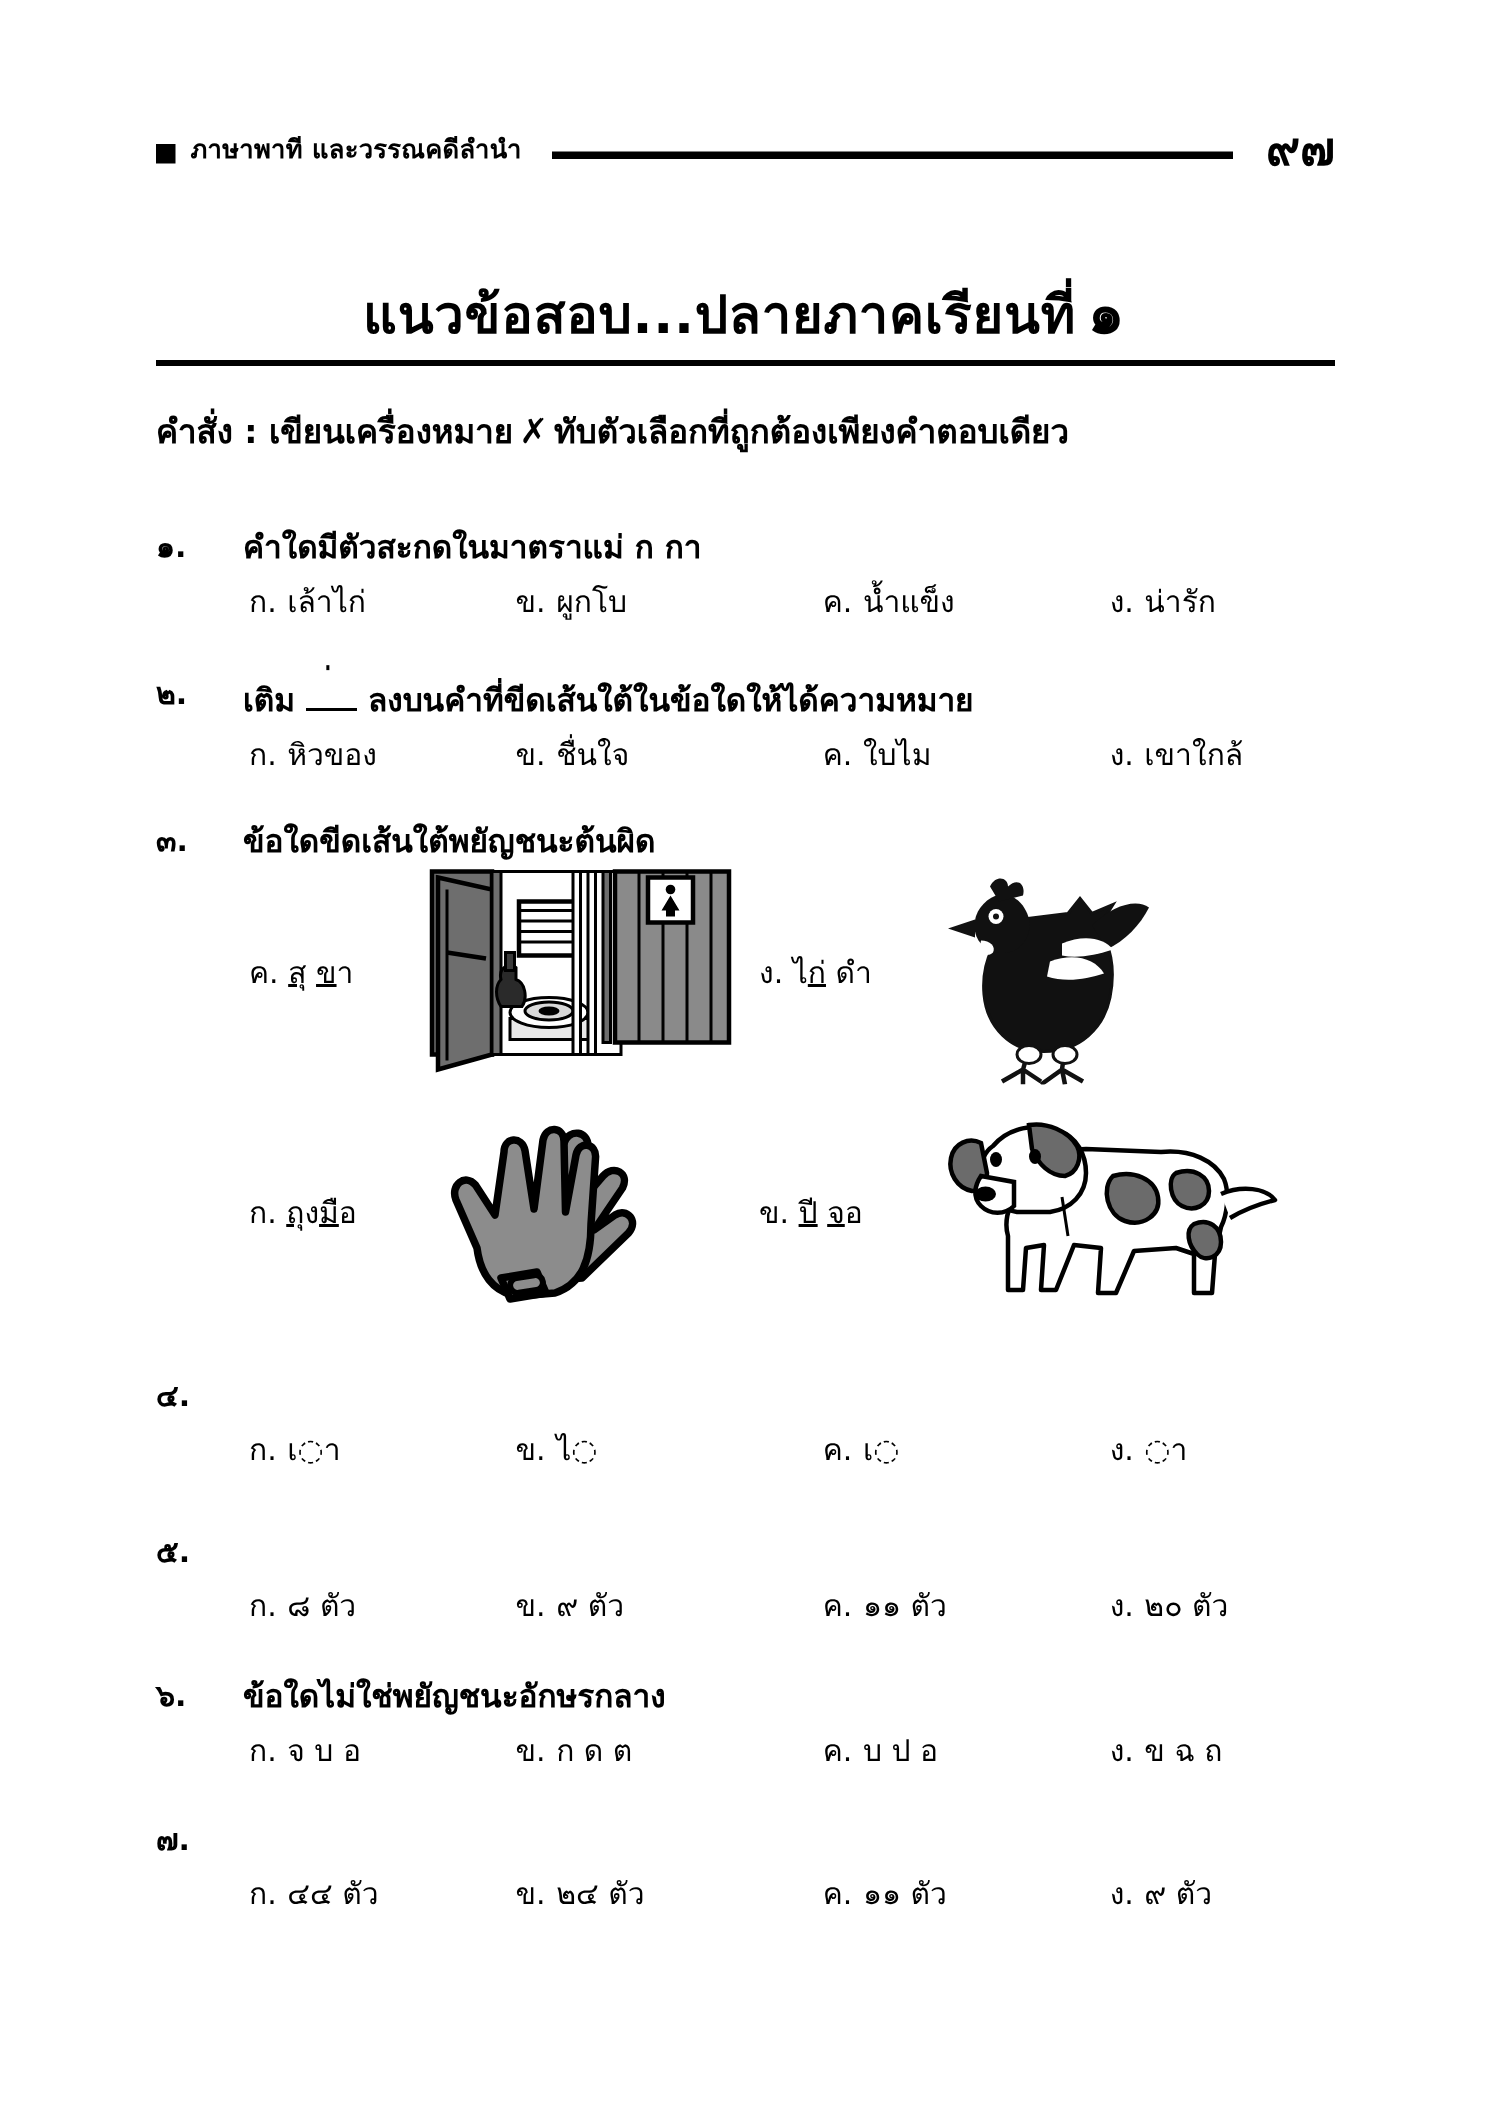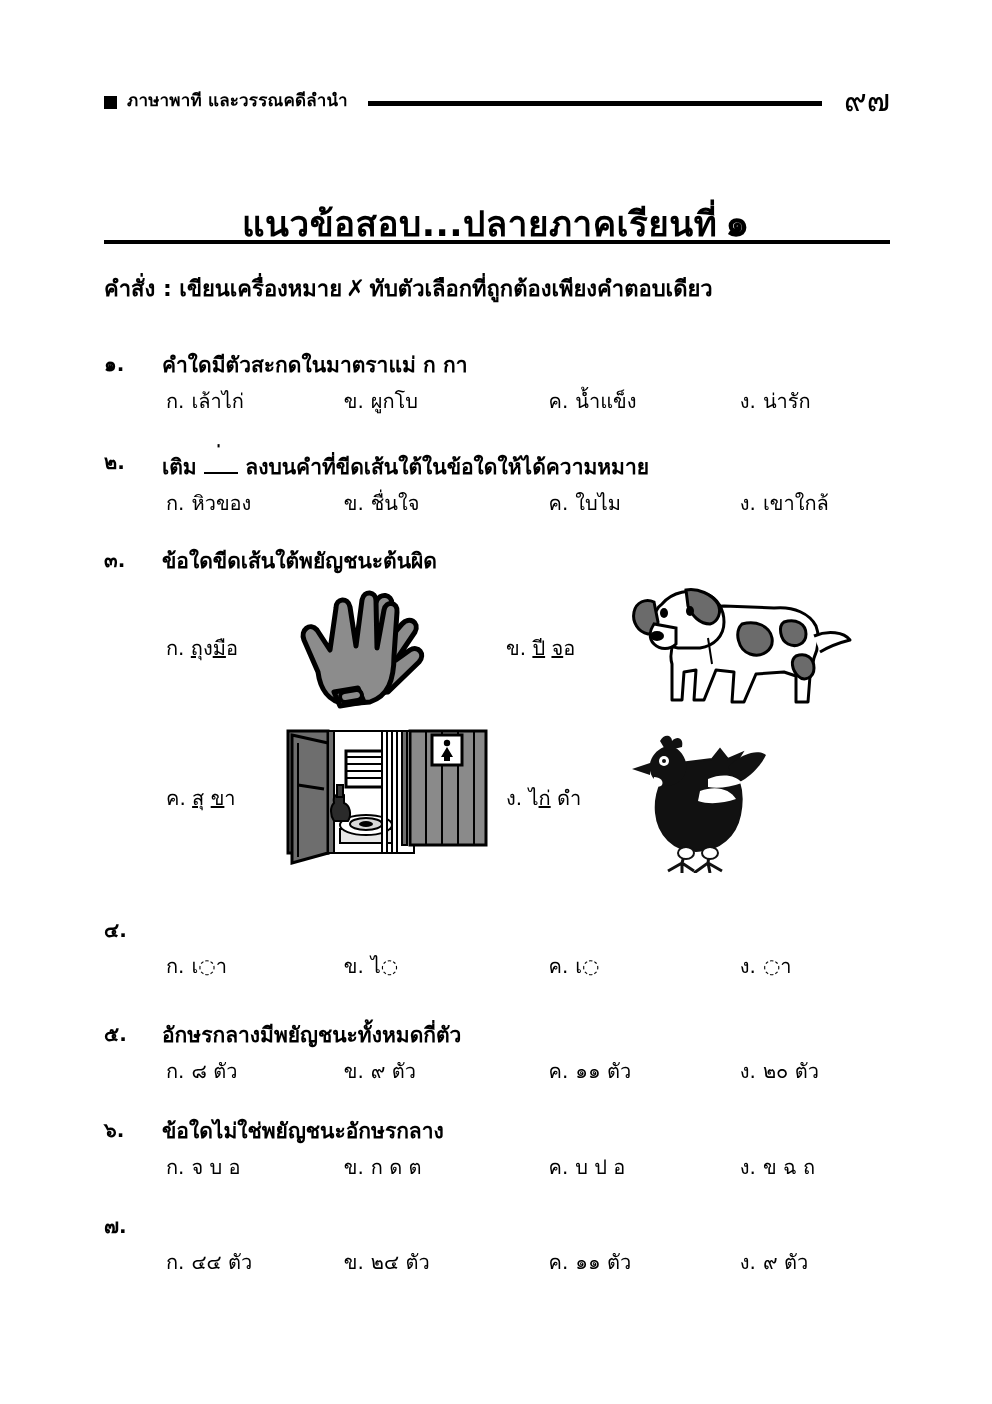--- a/index.html
+++ b/index.html
@@ -48,30 +48,30 @@
     letter-spacing: 0.2px;
   }
   .runhead .rh-rule {
     flex: 1 1 auto;
     height: 5px;
     background: #000;
     margin: 6px 12px 0 10px;
   }
   .runhead .rh-page {
     font-size: 31px;
-    font-weight: normal;
+    font-weight: bold;
     line-height: 1;
     white-space: nowrap;
   }
 
   
   .title {
     position: absolute;
     left: 0;
-    top: 192px;
+    top: 178px;
     width: 992px;
     text-align: center;
     font-size: 35px;
     font-weight: bold;
     letter-spacing: 0.5px;
   }
   .title .num {
     display: inline-block;
     margin-left: 8px;
     font-size: 38px;
@@ -267,20 +267,102 @@
   </div>
 
   <div class="q" style="top:548px">
     <div class="q-head">
       <div class="q-no">๓.</div>
       <div class="q-text"><span>ข้อใดขีดเส้นใต้พยัญชนะต้น</span><span class="u">ผิด</span></div>
     </div>
 
     <div class="picgrid">
 
+      <div class="picrow" style="height:160px">
+
+        <div class="piccell" style="left:62px">
+          <div class="lbl">
+            <span>ค.</span>
+            <span><span style="text-decoration:underline">ส</span>ุ <span style="text-decoration:underline">ข</span>า</span>
+          </div>
+          <div class="art">
+            <svg width="206" height="150" viewBox="0 0 206 150">
+
+              <rect x="48" y="8" width="82" height="122" fill="#ffffff" stroke="#000" stroke-width="2"></rect>
+
+              <rect x="4" y="8" width="40" height="122" fill="#6e6e6e" stroke="#000" stroke-width="3"></rect>
+
+              <path d="M8 12 L44 20 L44 130 L8 140 Z" fill="#6e6e6e" stroke="#000" stroke-width="3"></path>
+              <path d="M14 62 L40 66" stroke="#000" stroke-width="3" fill="none"></path>
+              <path d="M14 20 L14 134" stroke="#000" stroke-width="2" fill="none"></path>
+
+              <rect x="44" y="8" width="6" height="122" fill="#6e6e6e" stroke="#000" stroke-width="2"></rect>
+
+              <rect x="62" y="28" width="38" height="36" fill="#ffffff" stroke="#000" stroke-width="3"></rect>
+              <path d="M62 34 H100 M62 41 H100 M62 48 H100 M62 55 H100" stroke="#000" stroke-width="2"></path>
+
+              <rect x="56" y="106" width="54" height="14" fill="#e8e8e8" stroke="#000" stroke-width="2"></rect>
+              <ellipse cx="82" cy="102" rx="26" ry="10" fill="#ffffff" stroke="#000" stroke-width="2"></ellipse>
+              <ellipse cx="82" cy="101" rx="16" ry="6" fill="#d9d9d9" stroke="#000" stroke-width="2"></ellipse>
+              <ellipse cx="82" cy="101" rx="7" ry="3" fill="#000"></ellipse>
+
+              <path d="M50 80 C48 72 56 68 60 72 L60 80 C66 82 68 92 64 98 L50 98 C46 92 46 84 50 80 Z" fill="#2a2a2a" stroke="#000" stroke-width="2"></path>
+              <rect x="53" y="62" width="6" height="12" fill="#3a3a3a" stroke="#000" stroke-width="2"></rect>
+
+              <rect x="98" y="8" width="5" height="122" fill="#ffffff" stroke="#000" stroke-width="2"></rect>
+              <rect x="108" y="8" width="5" height="122" fill="#ffffff" stroke="#000" stroke-width="2"></rect>
+              <rect x="118" y="8" width="5" height="114" fill="#6e6e6e" stroke="#000" stroke-width="2"></rect>
+
+              <rect x="126" y="8" width="76" height="114" fill="#8a8a8a" stroke="#000" stroke-width="3"></rect>
+              <path d="M142 8 L142 122 M158 8 L158 122 M174 8 L174 122 M190 8 L190 122" stroke="#000" stroke-width="2" fill="none"></path>
+
+              <rect x="148" y="12" width="30" height="30" fill="#ffffff" stroke="#000" stroke-width="3"></rect>
+              <circle cx="163" cy="20" r="3.2" fill="#000"></circle>
+              <path d="M163 24 L169 34 L166 34 L166 38 L160 38 L160 34 L157 34 Z" fill="#000"></path>
+            </svg>
+          </div>
+        </div>
+
+        <div class="piccell" style="left:402px">
+          <div class="lbl">
+            <span>ง.</span>
+            <span>ไ<span style="text-decoration:underline">ก</span>่ ด<span style="text-decoration:underline">ำ</span></span>
+          </div>
+          <div class="art">
+            <svg width="150" height="150" viewBox="0 0 150 150">
+
+              <path d="M56 40 C40 48 30 68 32 90 C34 112 50 128 72 128
+                       C96 128 112 112 116 92 C120 72 116 56 108 46
+                       L118 30 L104 36 L96 26 L88 36 Z" fill="#111" stroke="#111" stroke-width="2"></path>
+
+              <path d="M104 44 C118 30 134 26 142 32 C136 44 126 54 114 60 Z" fill="#111"></path>
+
+              <path d="M40 24 C30 28 24 38 26 48 C28 58 38 64 48 62 C58 60 64 50 62 40 C60 30 50 20 40 24 Z" fill="#111"></path>
+
+              <path d="M36 18 C40 10 48 12 48 18 C54 12 60 16 58 24 L42 28 Z" fill="#111"></path>
+
+              <path d="M26 40 L8 46 L26 52 Z" fill="#111"></path>
+
+              <circle cx="40" cy="38" r="5" fill="#fff"></circle>
+              <circle cx="40" cy="38" r="2" fill="#111"></circle>
+
+              <path d="M30 54 C28 62 34 66 38 62 C40 58 36 54 30 54 Z" fill="#fff"></path>
+
+              <path d="M76 68 C92 62 106 66 112 76 C100 80 86 82 74 78 Z" fill="#fff"></path>
+              <path d="M84 56 C98 50 112 52 118 60 C106 64 94 66 84 64 Z" fill="#fff"></path>
+
+              <path d="M62 126 L58 140 L44 148 M58 140 L58 150 M58 140 L70 148" fill="none" stroke="#111" stroke-width="3"></path>
+              <path d="M86 126 L84 140 L70 150 M84 140 L86 150 M84 140 L98 148" fill="none" stroke="#111" stroke-width="3"></path>
+              <ellipse cx="62" cy="130" rx="8" ry="6" fill="#fff" stroke="#111" stroke-width="2"></ellipse>
+              <ellipse cx="86" cy="130" rx="8" ry="6" fill="#fff" stroke="#111" stroke-width="2"></ellipse>
+            </svg>
+          </div>
+        </div>
+      </div>
+
       <div class="picrow" style="height:150px">
 
         <div class="piccell" style="left:62px">
           <div class="lbl">
             <span>ก.</span>
             <span><span style="text-decoration:underline">ถ</span>ุง<span style="text-decoration:underline">ม</span>ือ</span>
           </div>
           <div class="art">
             <svg width="170" height="128" viewBox="0 0 170 128">
 
@@ -326,102 +408,20 @@
               <path d="M160 42 C172 38 182 44 182 54 C182 64 172 68 164 64 C156 60 154 46 160 42 Z" fill="#6b6b6b" stroke="#000" stroke-width="3"></path>
               <path d="M172 76 C182 72 190 78 190 88 C190 98 180 102 174 96 C168 90 166 80 172 76 Z" fill="#6b6b6b" stroke="#000" stroke-width="3"></path>
 
               <path d="M190 56 C204 50 220 52 226 60 C218 62 206 66 196 72" fill="#fff" stroke="#000" stroke-width="3" stroke-linejoin="round"></path>
 
               <path d="M84 58 L88 84" fill="none" stroke="#000" stroke-width="2"></path>
             </svg>
           </div>
         </div>
       </div>
-
-      <div class="picrow" style="height:160px">
-
-        <div class="piccell" style="left:62px">
-          <div class="lbl">
-            <span>ค.</span>
-            <span><span style="text-decoration:underline">ส</span>ุ <span style="text-decoration:underline">ข</span>า</span>
-          </div>
-          <div class="art">
-            <svg width="206" height="150" viewBox="0 0 206 150">
-
-              <rect x="48" y="8" width="82" height="122" fill="#ffffff" stroke="#000" stroke-width="2"></rect>
-
-              <rect x="4" y="8" width="40" height="122" fill="#6e6e6e" stroke="#000" stroke-width="3"></rect>
-
-              <path d="M8 12 L44 20 L44 130 L8 140 Z" fill="#6e6e6e" stroke="#000" stroke-width="3"></path>
-              <path d="M14 62 L40 66" stroke="#000" stroke-width="3" fill="none"></path>
-              <path d="M14 20 L14 134" stroke="#000" stroke-width="2" fill="none"></path>
-
-              <rect x="44" y="8" width="6" height="122" fill="#6e6e6e" stroke="#000" stroke-width="2"></rect>
-
-              <rect x="62" y="28" width="38" height="36" fill="#ffffff" stroke="#000" stroke-width="3"></rect>
-              <path d="M62 34 H100 M62 41 H100 M62 48 H100 M62 55 H100" stroke="#000" stroke-width="2"></path>
-
-              <rect x="56" y="106" width="54" height="14" fill="#e8e8e8" stroke="#000" stroke-width="2"></rect>
-              <ellipse cx="82" cy="102" rx="26" ry="10" fill="#ffffff" stroke="#000" stroke-width="2"></ellipse>
-              <ellipse cx="82" cy="101" rx="16" ry="6" fill="#d9d9d9" stroke="#000" stroke-width="2"></ellipse>
-              <ellipse cx="82" cy="101" rx="7" ry="3" fill="#000"></ellipse>
-
-              <path d="M50 80 C48 72 56 68 60 72 L60 80 C66 82 68 92 64 98 L50 98 C46 92 46 84 50 80 Z" fill="#2a2a2a" stroke="#000" stroke-width="2"></path>
-              <rect x="53" y="62" width="6" height="12" fill="#3a3a3a" stroke="#000" stroke-width="2"></rect>
-
-              <rect x="98" y="8" width="5" height="122" fill="#ffffff" stroke="#000" stroke-width="2"></rect>
-              <rect x="108" y="8" width="5" height="122" fill="#ffffff" stroke="#000" stroke-width="2"></rect>
-              <rect x="118" y="8" width="5" height="114" fill="#6e6e6e" stroke="#000" stroke-width="2"></rect>
-
-              <rect x="126" y="8" width="76" height="114" fill="#8a8a8a" stroke="#000" stroke-width="3"></rect>
-              <path d="M142 8 L142 122 M158 8 L158 122 M174 8 L174 122 M190 8 L190 122" stroke="#000" stroke-width="2" fill="none"></path>
-
-              <rect x="148" y="12" width="30" height="30" fill="#ffffff" stroke="#000" stroke-width="3"></rect>
-              <circle cx="163" cy="20" r="3.2" fill="#000"></circle>
-              <path d="M163 24 L169 34 L166 34 L166 38 L160 38 L160 34 L157 34 Z" fill="#000"></path>
-            </svg>
-          </div>
-        </div>
-
-        <div class="piccell" style="left:402px">
-          <div class="lbl">
-            <span>ง.</span>
-            <span>ไ<span style="text-decoration:underline">ก</span>่ ด<span style="text-decoration:underline">ำ</span></span>
-          </div>
-          <div class="art">
-            <svg width="150" height="150" viewBox="0 0 150 150">
-
-              <path d="M56 40 C40 48 30 68 32 90 C34 112 50 128 72 128
-                       C96 128 112 112 116 92 C120 72 116 56 108 46
-                       L118 30 L104 36 L96 26 L88 36 Z" fill="#111" stroke="#111" stroke-width="2"></path>
-
-              <path d="M104 44 C118 30 134 26 142 32 C136 44 126 54 114 60 Z" fill="#111"></path>
-
-              <path d="M40 24 C30 28 24 38 26 48 C28 58 38 64 48 62 C58 60 64 50 62 40 C60 30 50 20 40 24 Z" fill="#111"></path>
-
-              <path d="M36 18 C40 10 48 12 48 18 C54 12 60 16 58 24 L42 28 Z" fill="#111"></path>
-
-              <path d="M26 40 L8 46 L26 52 Z" fill="#111"></path>
-
-              <circle cx="40" cy="38" r="5" fill="#fff"></circle>
-              <circle cx="40" cy="38" r="2" fill="#111"></circle>
-
-              <path d="M30 54 C28 62 34 66 38 62 C40 58 36 54 30 54 Z" fill="#fff"></path>
-
-              <path d="M76 68 C92 62 106 66 112 76 C100 80 86 82 74 78 Z" fill="#fff"></path>
-              <path d="M84 56 C98 50 112 52 118 60 C106 64 94 66 84 64 Z" fill="#fff"></path>
-
-              <path d="M62 126 L58 140 L44 148 M58 140 L58 150 M58 140 L70 148" fill="none" stroke="#111" stroke-width="3"></path>
-              <path d="M86 126 L84 140 L70 150 M84 140 L86 150 M84 140 L98 148" fill="none" stroke="#111" stroke-width="3"></path>
-              <ellipse cx="62" cy="130" rx="8" ry="6" fill="#fff" stroke="#111" stroke-width="2"></ellipse>
-              <ellipse cx="86" cy="130" rx="8" ry="6" fill="#fff" stroke="#111" stroke-width="2"></ellipse>
-            </svg>
-          </div>
-        </div>
-      </div>
     </div>
   </div>
 
   <div class="q" style="top:918px">
     <div class="q-head">
       <div class="q-no">๔.</div>
     </div>
     <div class="choices">
       <div class="ch c1">
         <span class="lab">ก.</span>
@@ -438,21 +438,20 @@
       <div class="ch c4">
         <span class="lab">ง.</span>
         <span>◌า</span>
       </div>
     </div>
   </div>
 
   <div class="q" style="top:1022px">
     <div class="q-head">
       <div class="q-no">๕.</div>
-      <div class="q-text">อักษรกลางมีพยัญชนะทั้งหมดกี่ตัว</div>
     </div>
     <div class="choices">
       <div class="ch c1">
         <span class="lab">ก.</span>
         <span>๘ ตัว</span>
       </div>
       <div class="ch c2">
         <span class="lab">ข.</span>
         <span>๙ ตัว</span>
       </div>

